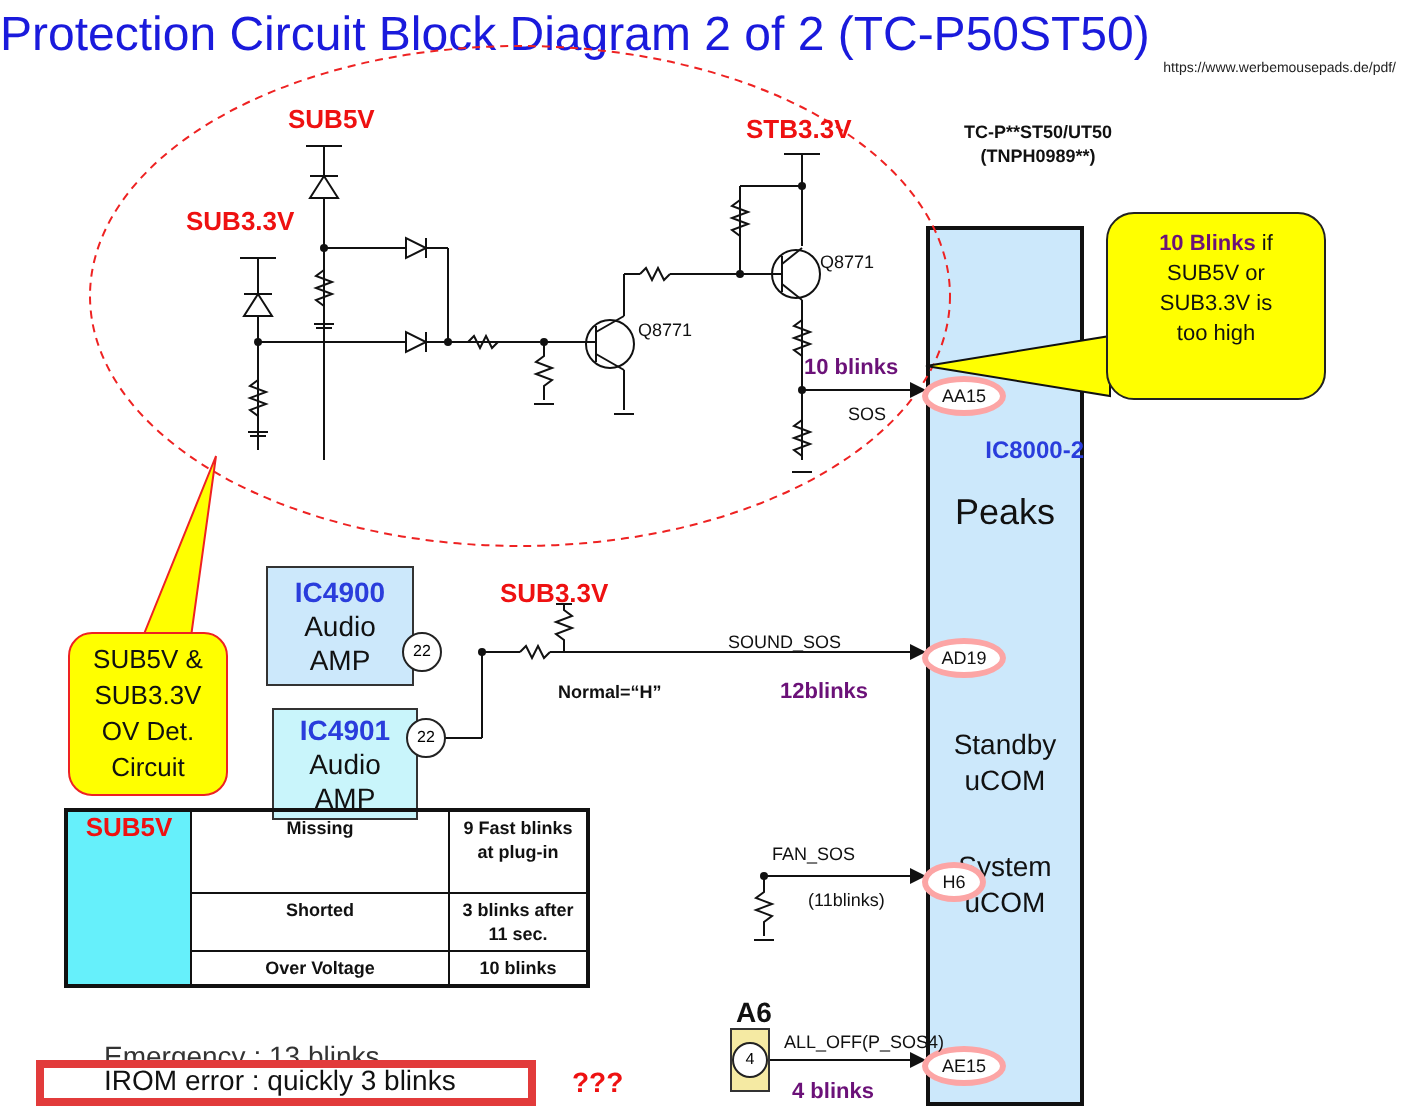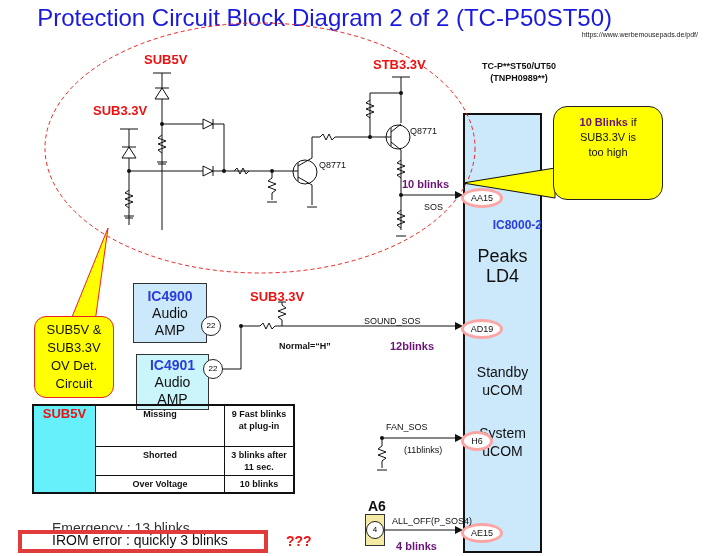--- a/index.html
+++ b/index.html
@@ -1,18 +1,18 @@
 <!DOCTYPE html>
 <html><head>
 <meta charset="utf-8">
 <style>
   html, body { margin:0; padding:0; background:#ffffff; }
   body { width:704px; height:556px; position:relative; overflow:hidden; font-family:"Liberation Sans", sans-serif; }
   .abs { position:absolute; }
-  #title { left:0; top:4px; width:612px; text-align:right; font-size:24px; color:#1a1adc; box-sizing:border-box; white-space:nowrap; }
+  #title { left:0; top:4px; width:612px; text-align:left; font-size:24px; color:#1a1adc; box-sizing:border-box; white-space:nowrap; }
   #source-url { right:6px; top:31px; font-size:7px; color:#222; }
   #model-text { left:482px; top:60px; font-size:9px; font-weight:bold; color:#111; line-height:12px; text-align:center; }
   svg#circuit { position:absolute; left:0; top:0; }
   .red-label { color:#ee1111; font-weight:bold; font-size:13px; }
   .purple-label { color:#6b1178; font-weight:bold; font-size:11px; }
   .small { font-size:9px; color:#111; }
   .ic-block { position:absolute; left:463px; top:113px; width:79px; height:440px; background:#cce8fb; border:2px solid #111; box-sizing:border-box; }
   .ic-name { position:absolute; left:463px; top:218px; width:79px; text-align:right; font-weight:bold; color:#2a3ddc; font-size:12px; }
   .ic-sub { position:absolute; width:79px; left:463px; text-align:center; color:#111; line-height:20px; }
   .pin { position:absolute; background:#fff; border:3px solid #fca5a5; border-radius:50%; font-size:9px; text-align:center; color:#111; }
@@ -37,21 +37,20 @@
 <div id="source-url" class="abs">https://www.werbemousepads.de/pdf/</div>
 <div id="model-text" class="abs">
   <div>TC-P**ST50/UT50</div>
   <div>(TNPH0989**)</div>
 </div>
 
 <div class="ic-block"></div>
 <div class="ic-name">IC8000-2</div>
 <div class="ic-sub" style="top:246px;font-size:18px;">
   <div>Peaks</div>
-  <div>LD4</div>
 </div>
 <div class="ic-sub" style="top:363px;font-size:14px;line-height:18px;">
   <div>Standby</div>
   <div>uCOM</div>
 </div>
 <div class="ic-sub" style="top:424px;font-size:14px;line-height:18px;">
   <div>System</div>
   <div>uCOM</div>
 </div>
 
@@ -165,20 +164,21 @@
 <div class="abs purple-label" style="left:402px;top:178px;">10 blinks</div>
 <div class="abs small" style="left:424px;top:202px;">SOS</div>
 
 <div class="pin" style="left:461px;top:188px;width:36px;height:14px;line-height:14px;">AA15</div>
 <div class="pin" style="left:461px;top:319px;width:36px;height:14px;line-height:14px;">AD19</div>
 <div class="pin" style="left:461px;top:431px;width:26px;height:14px;line-height:14px;">H6</div>
 <div class="pin" style="left:461px;top:523px;width:36px;height:14px;line-height:14px;">AE15</div>
 
 <div class="callout" style="left:553px;top:106px;width:110px;height:94px;border:1px solid #222;border-radius:14px;font-size:11px;line-height:15px;padding-top:8px;box-sizing:border-box;">
   <div><b style="color:#6b1178">10 Blinks</b><span> if</span></div>
+  <div>SUB5V or</div>
   <div>SUB3.3V is</div>
   <div>too high</div>
 </div>
 
 <div class="callout" style="left:34px;top:316px;width:80px;height:82px;border:1px solid #ee2222;border-radius:12px;font-size:13px;line-height:18px;padding-top:4px;box-sizing:border-box;">
   <div>SUB5V &amp;</div>
   <div>SUB3.3V</div>
   <div>OV Det.</div>
   <div>Circuit</div>
 </div>

